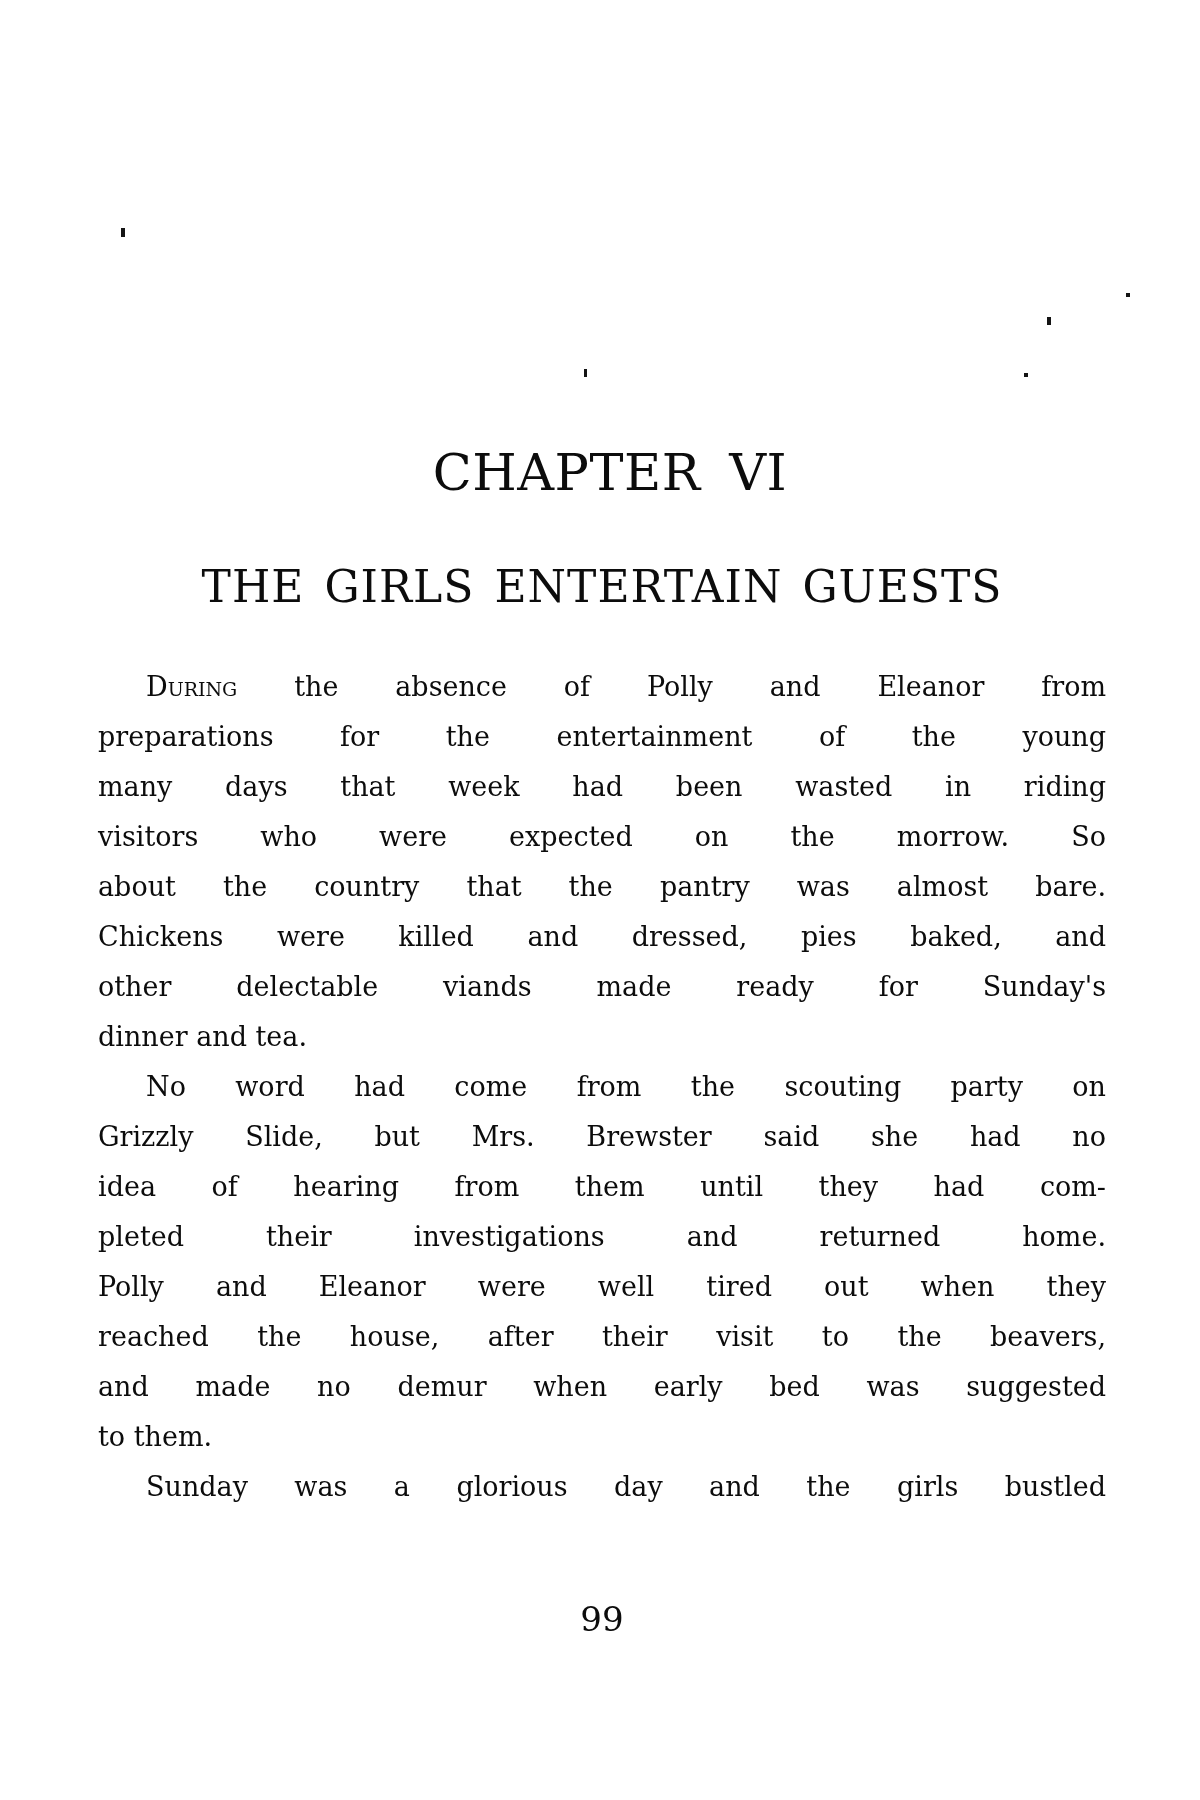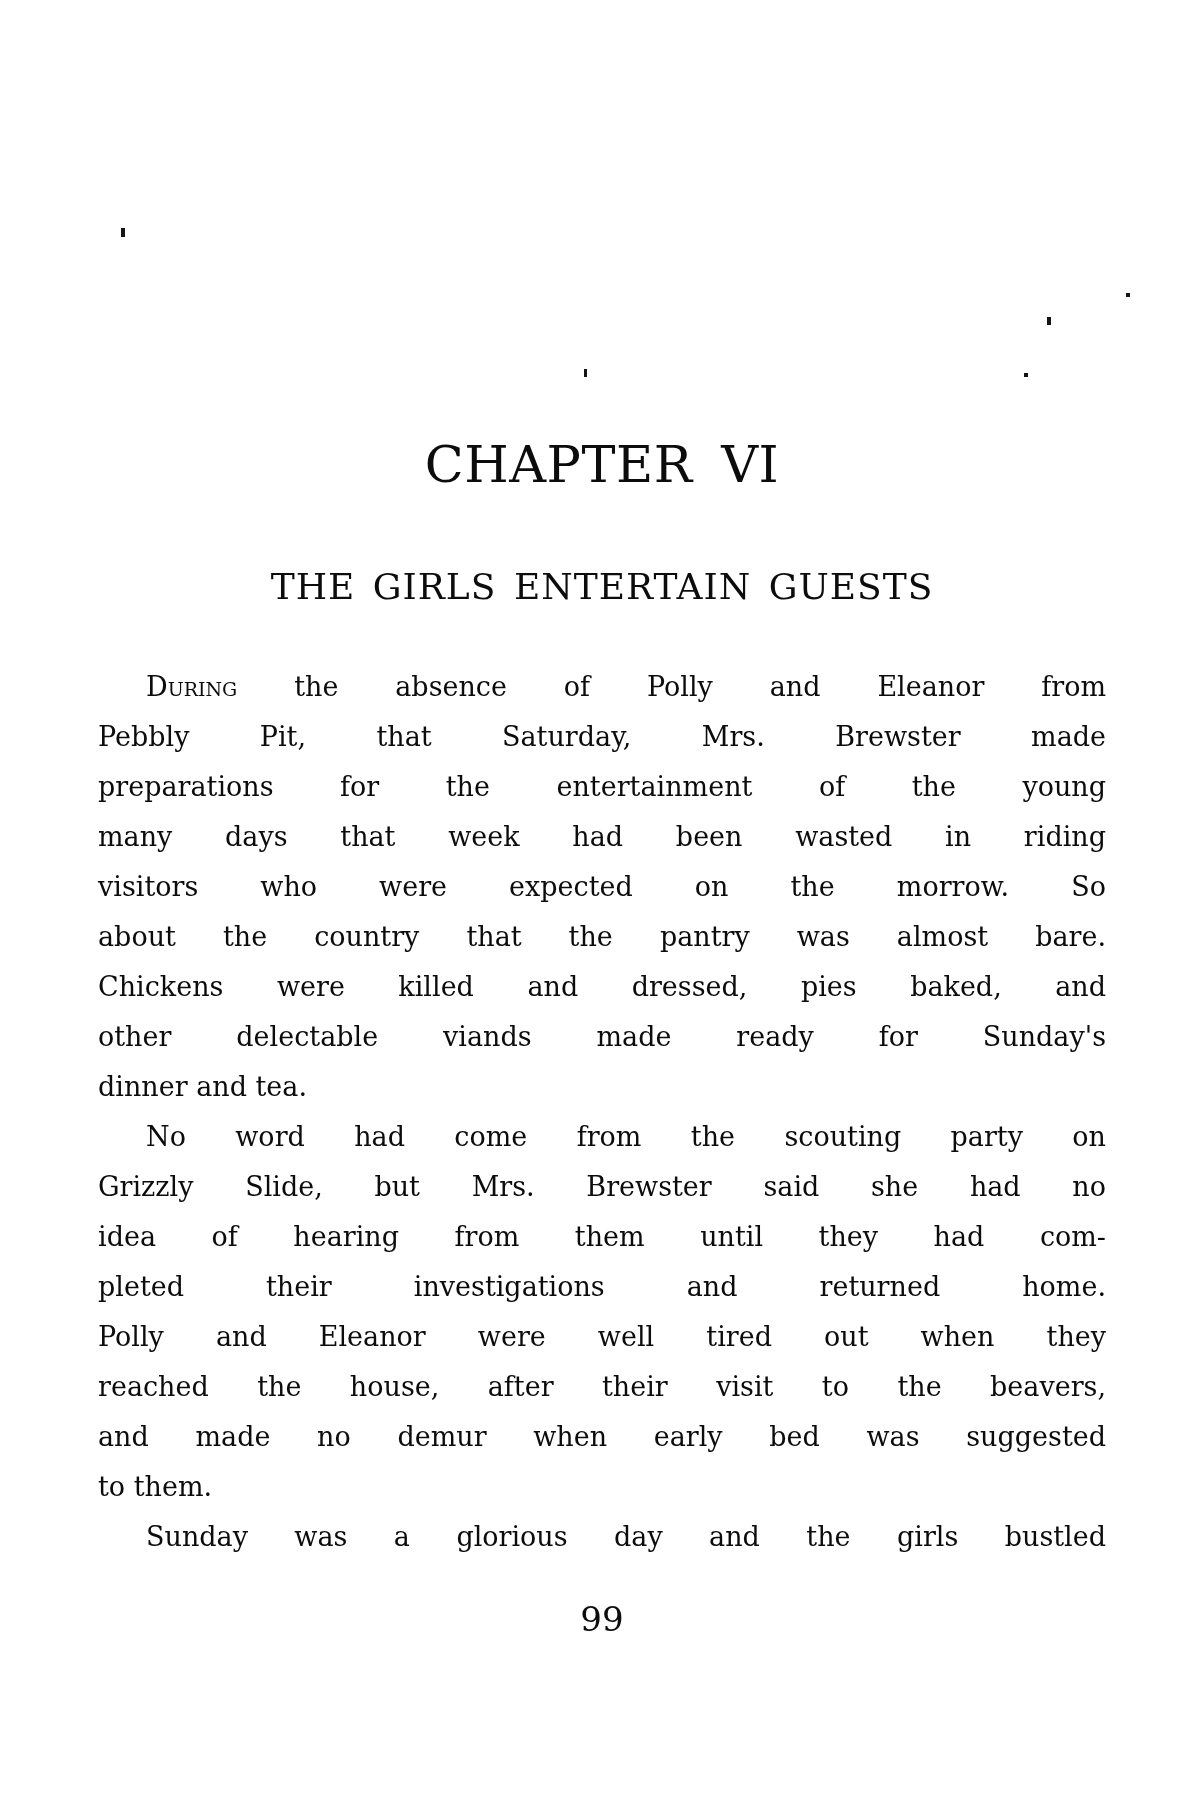--- a/index.html
+++ b/index.html
@@ -14,36 +14,36 @@
     background: #ffffff;
     overflow: hidden;
     font-family: "DejaVu Serif", "Liberation Serif", serif;
     color: #0c0c0c;
   }
   .chapter-title {
     position: absolute;
     left: 98px;
     width: 1008px;
     top: 436px;
-    margin: 0;
+    margin: 8px;
     font-size: 51px;
     line-height: 58px;
     font-weight: normal;
     text-align: center;
     letter-spacing: 0.5px;
     word-spacing: 12px;
     white-space: nowrap;
   }
   .section-title {
     position: absolute;
     left: 98px;
     width: 1008px;
     top: 566px;
     margin: 0;
-    font-size: 36px;
+    font-size: 44px;
     line-height: 42px;
     font-weight: normal;
     text-align: center;
     letter-spacing: 1px;
     word-spacing: 5px;
     white-space: nowrap;
   }
   .body-text {
     position: absolute;
     left: 98px;
@@ -99,21 +99,20 @@
   <span class="speck s3"></span>
   <span class="speck s4"></span>
   <span class="speck s5"></span>
 
   <h1 class="chapter-title">CHAPTER VI</h1>
 
   <h2 class="section-title">THE GIRLS ENTERTAIN GUESTS</h2>
 
   <div class="body-text" id="body-lines">
       <div class="line indent"><span class="sc">During</span><span> the absence of Polly and Eleanor from</span></div>
-      <div class="line"><span>Pebbly Pit, that Saturday, Mrs. Brewster made</span></div>
       <div class="line"><span>preparations for the entertainment of the young</span></div>
       <div class="line"><span>many days that week had been wasted in riding</span></div>
       <div class="line"><span>visitors who were expected on the morrow. So</span></div>
       <div class="line"><span>about the country that the pantry was almost bare.</span></div>
       <div class="line"><span>Chickens were killed and dressed, pies baked, and</span></div>
       <div class="line"><span>other delectable viands made ready for Sunday's</span></div>
       <div class="line left"><span>dinner and tea.</span></div>
       <div class="line indent"><span>No word had come from the scouting party on</span></div>
       <div class="line"><span>Grizzly Slide, but Mrs. Brewster said she had no</span></div>
       <div class="line"><span>idea of hearing from them until they had com-</span></div>

